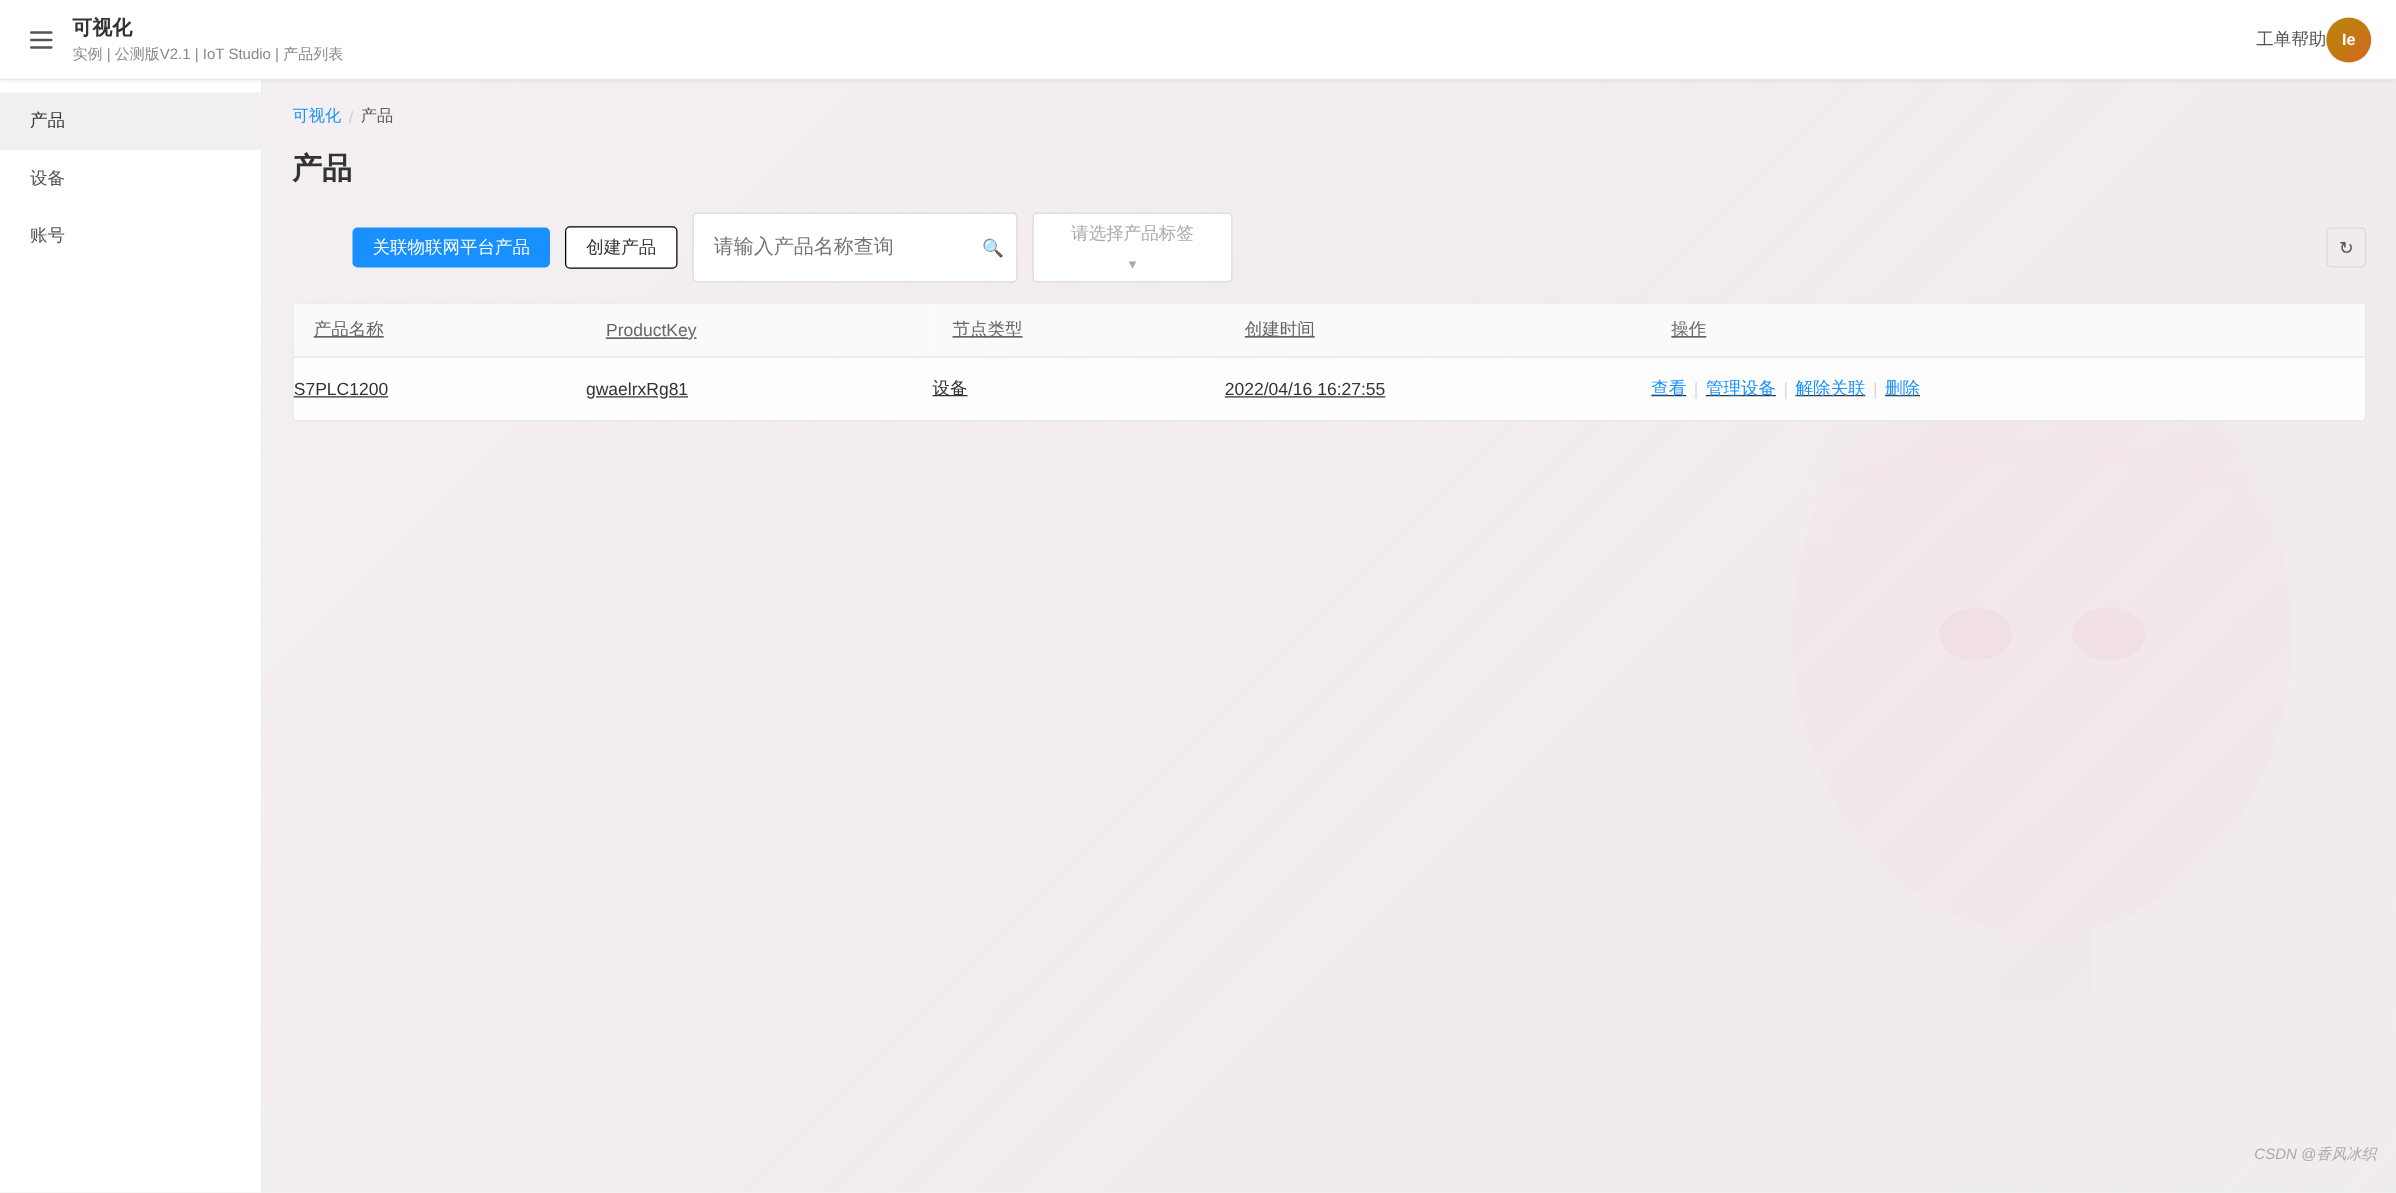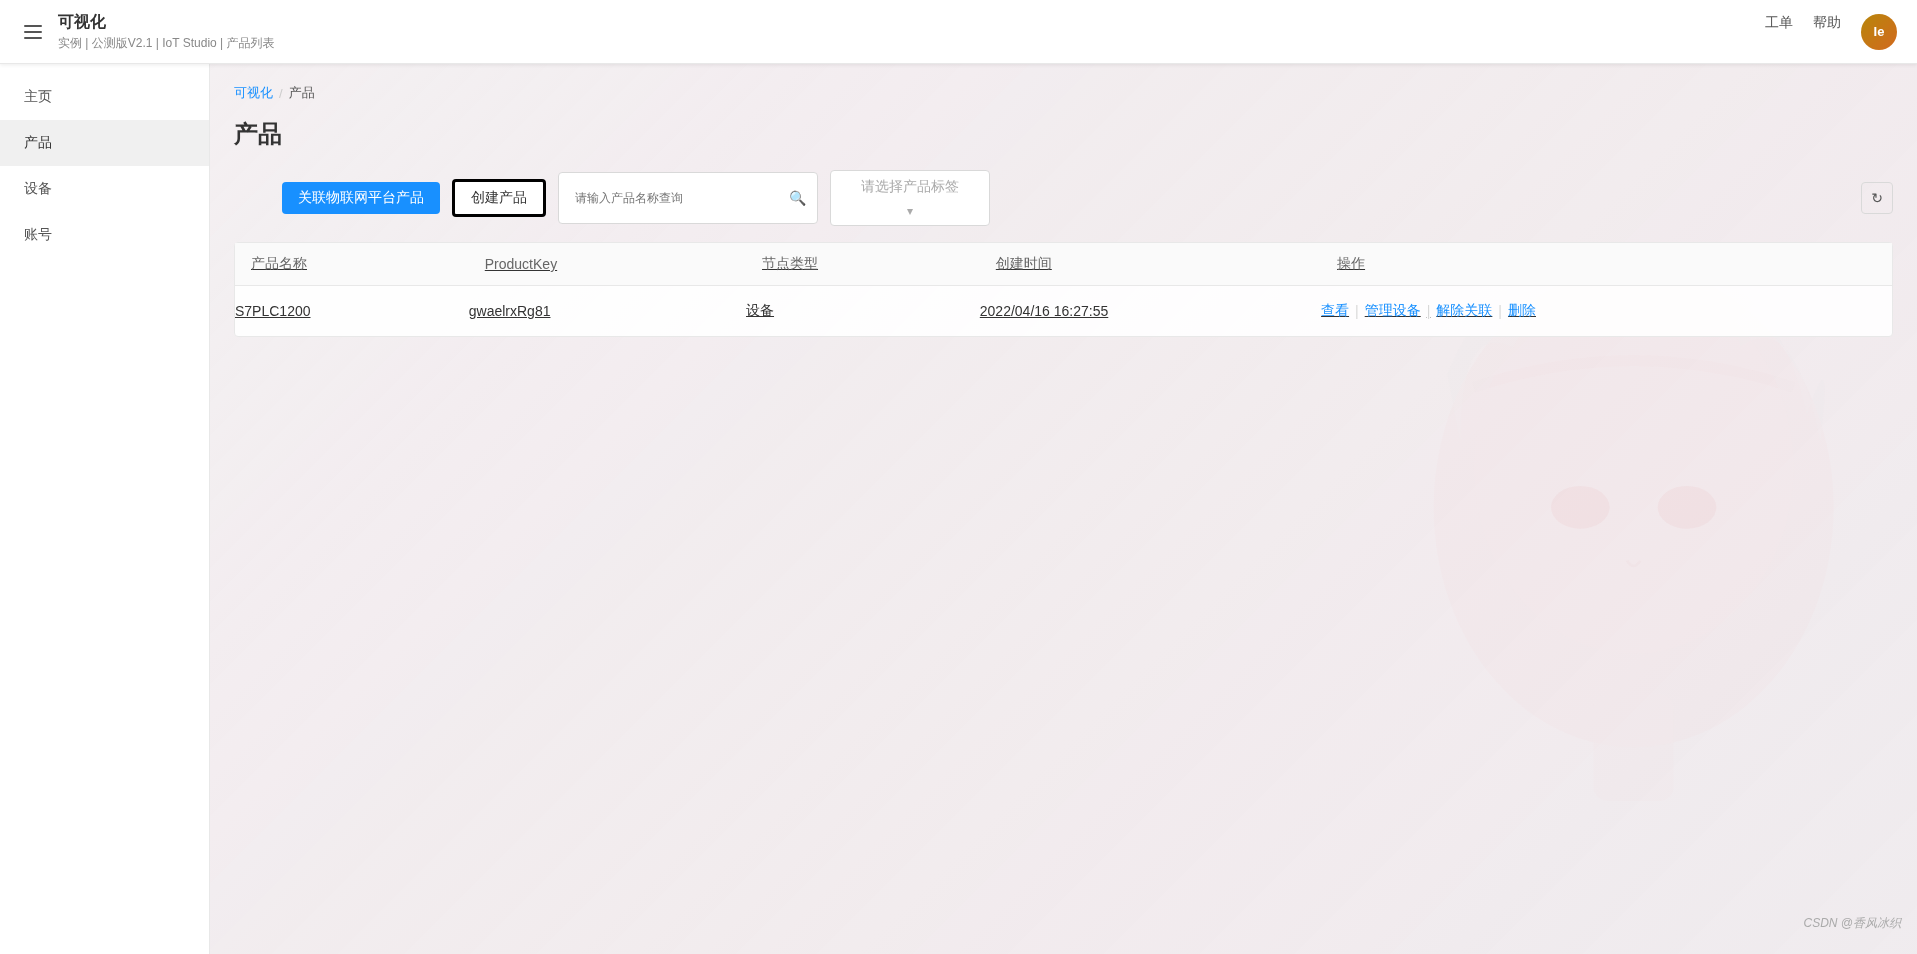--- a/index.html
+++ b/index.html
@@ -72,22 +72,21 @@
 
     .header-subtitle {
       font-size: 12px;
       color: #888;
       margin-top: 2px;
     }
 
     .header-right {
       margin-left: auto;
       display: flex;
-      align-items: flex-start;
-      gap: 20px;
+      align-items: center;
     }
 
     .header-btn {
       font-size: 14px;
       color: #555;
       cursor: pointer;
       background: none;
       border: none;
     }
 
@@ -192,42 +191,42 @@
       padding: 7px 16px;
       border-radius: 4px;
       font-size: 14px;
       cursor: pointer;
       white-space: nowrap;
     }
 
     .btn-default {
       background: #fff;
       color: #333;
-      border: 3px solid #000000;
+      border: 1px solid #000000;
       padding: 7px 16px;
       border-radius: 4px;
       font-size: 14px;
       cursor: pointer;
       white-space: nowrap;
     }
 
     .search-box {
       display: flex;
       align-items: center;
       border: 1px solid #d9d9d9;
       border-radius: 4px;
       background: #fff;
       padding: 0 10px;
       width: 260px;
     }
 
     .search-input {
       border: none;
       outline: none;
-      font-size: 12px;
+      font-size: 16px;
       color: #333;
       width: 100%;
       padding: 18px 6px;
       background: transparent;
     }
 
     .search-icon {
       color: #aaa;
       font-size: 14px;
     }
@@ -388,23 +387,20 @@
   <div class="header-right">
     <button class="header-btn">工单</button>
     <button class="header-btn">帮助</button>
     <div class="avatar">
       <span>Ie</span>
     </div>
   </div>
 </header>
 
 <nav class="sidebar">
-  <div class="sidebar-item">
-    <span>主页</span>
-  </div>
   <div class="sidebar-item active">
     <span>产品</span>
   </div>
   <div class="sidebar-item">
     <span>设备</span>
   </div>
   <div class="sidebar-item">
     <span>账号</span>
   </div>
 </nav>

